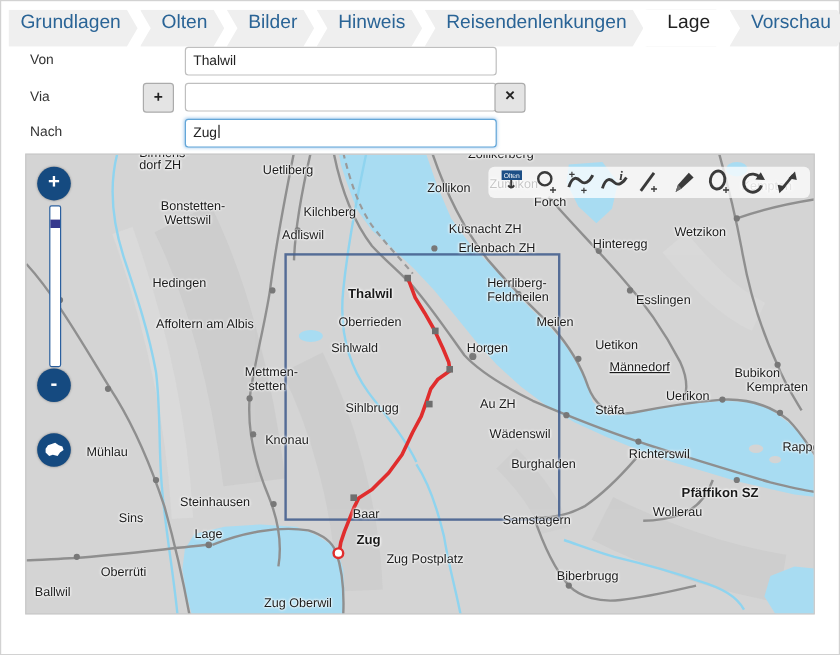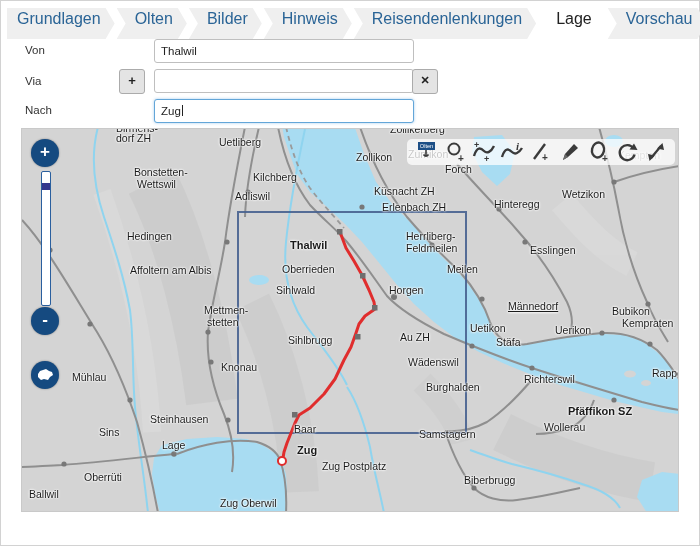--- a/index.html
+++ b/index.html
@@ -180,21 +180,21 @@
         <div class="maplabel" style="left: 105px; top: 101px;">Hedingen</div>
         <div class="maplabel bold" style="left: 268px; top: 110px;">Thalwil</div>
         <div class="maplabel" style="left: 384px; top: 101px;">Herrliberg-</div>
         <div class="maplabel" style="left: 384px; top: 113px;">Feldmeilen</div>
         <div class="maplabel" style="left: 508px; top: 115px;">Esslingen</div>
         <div class="maplabel" style="left: 425px; top: 134px;">Meilen</div>
         <div class="maplabel" style="left: 108px; top: 135px;">Affoltern am Albis</div>
         <div class="maplabel" style="left: 260px; top: 134px;">Oberrieden</div>
         <div class="maplabel" style="left: 254px; top: 155px;">Sihlwald</div>
         <div class="maplabel" style="left: 367px; top: 155px;">Horgen</div>
-        <div class="maplabel" style="left: 448px; top: 153px; margin-top: 40px;">Uetikon</div>
+        <div class="maplabel" style="left: 474px; top: 153px;">Uetikon</div>
         <div class="maplabel" style="left: 590px; top: 143px; margin-top: 33px;">Bubikon</div>
         <div class="maplabel" style="left: 486px; top: 171px; text-decoration: underline;">Männedorf</div>
         <div class="maplabel" style="left: 182px; top: 175px;">Mettmen-</div>
         <div class="maplabel" style="left: 185px; top: 187px;">stetten</div>
         <div class="maplabel" style="left: 378px; top: 202px;">Au ZH</div>
         <div class="maplabel" style="left: 266px; top: 205px;">Sihlbrugg</div>
         <div class="maplabel" style="left: 474px; top: 207px;">Stäfa</div>
         <div class="maplabel" style="left: 533px; top: 195px;">Uerikon</div>
         <div class="maplabel" style="left: 600px; top: 188px;">Kempraten</div>
         <div class="maplabel" style="left: 199px; top: 232px; text-align: right;">Knonau</div>

